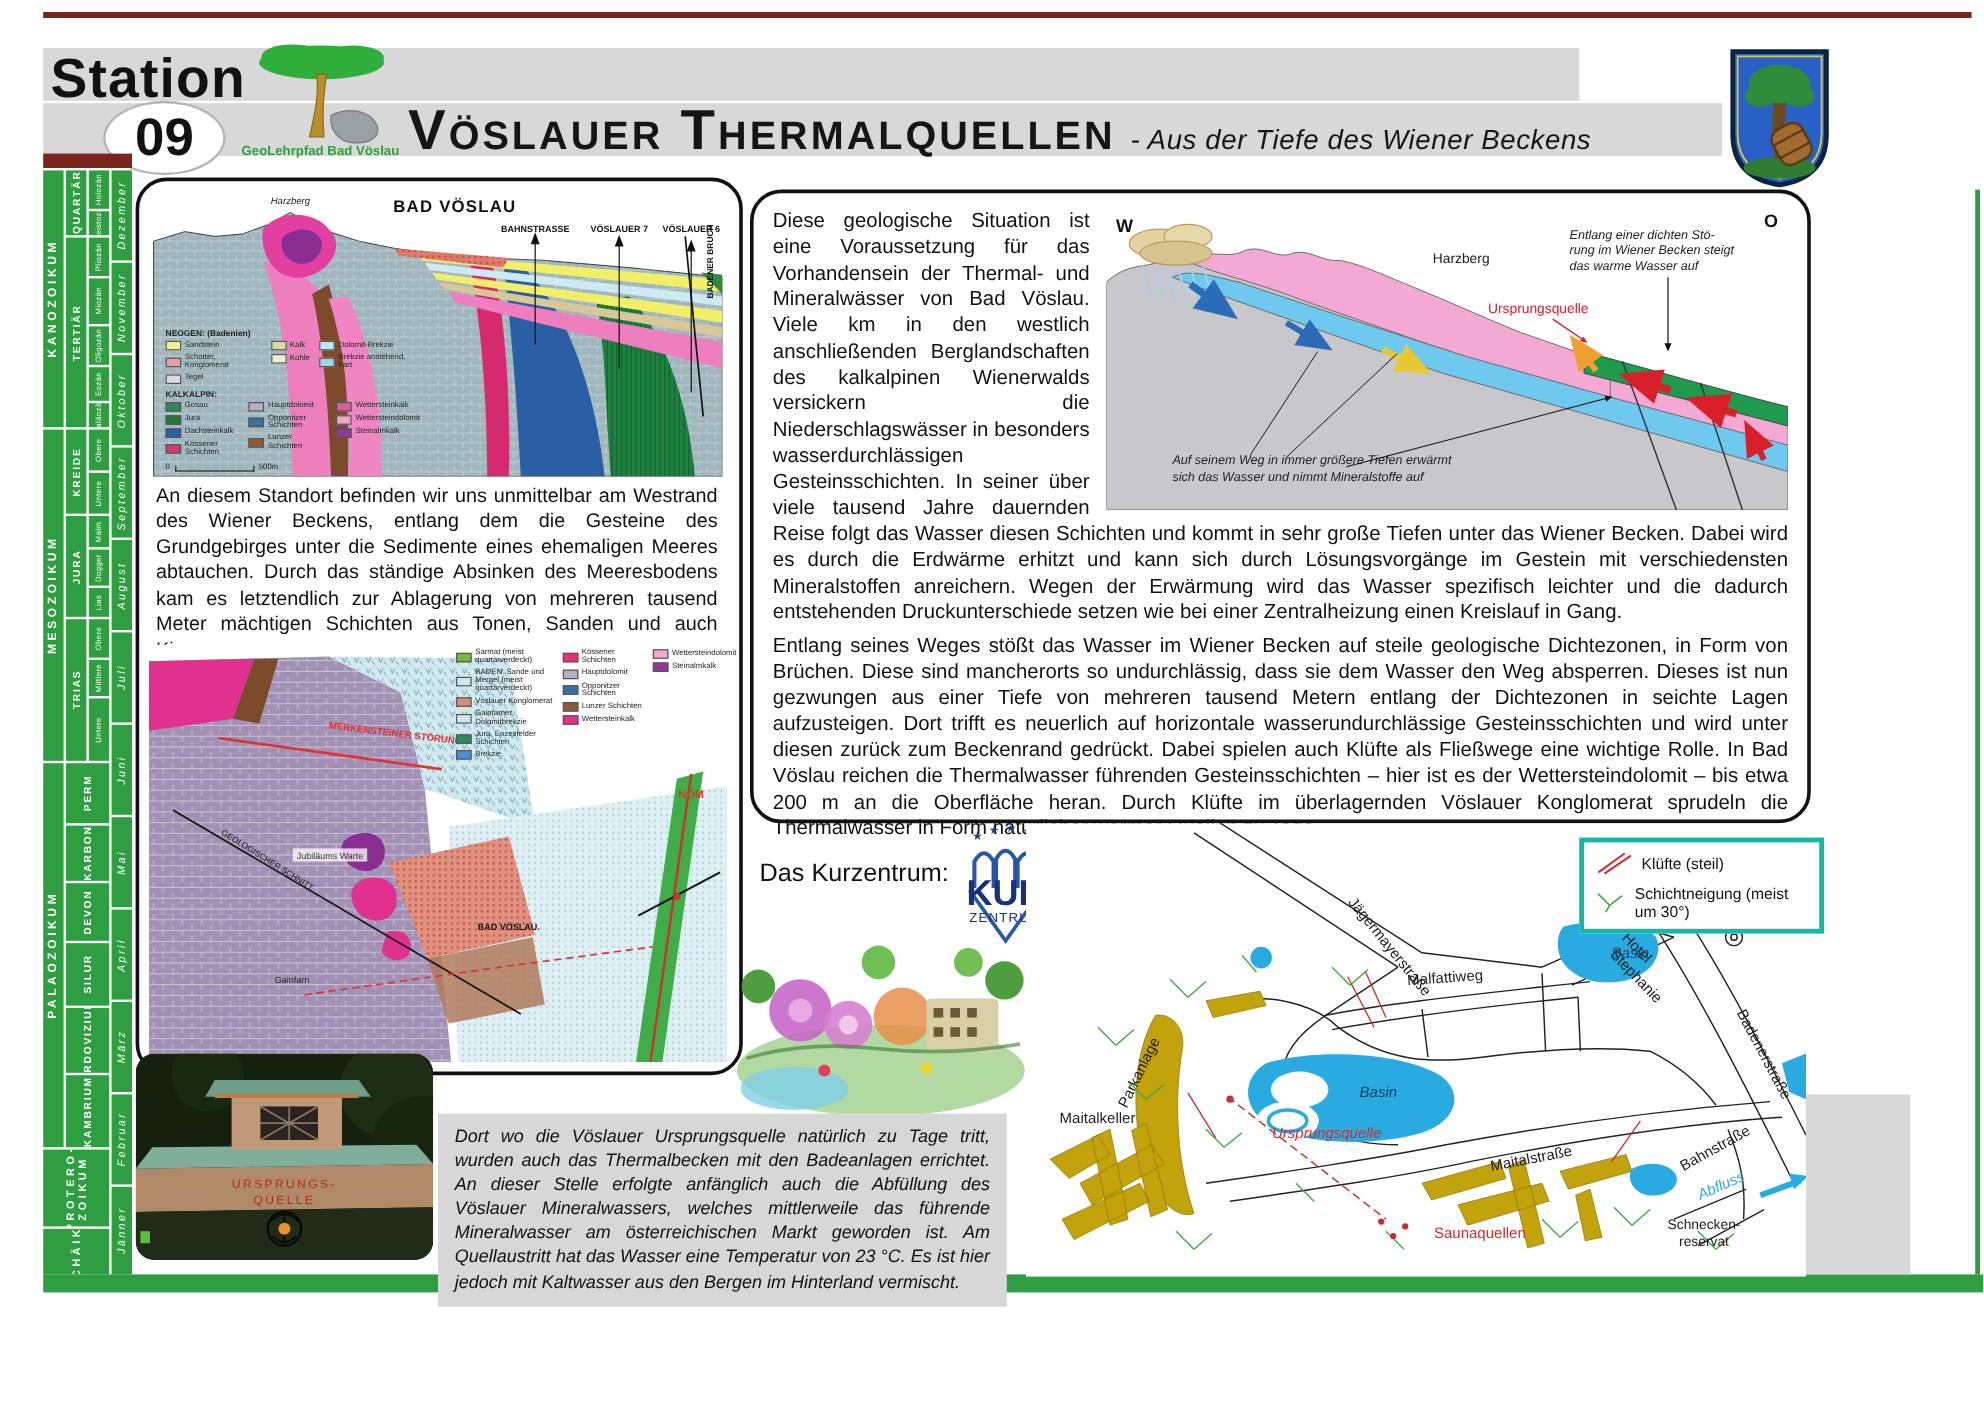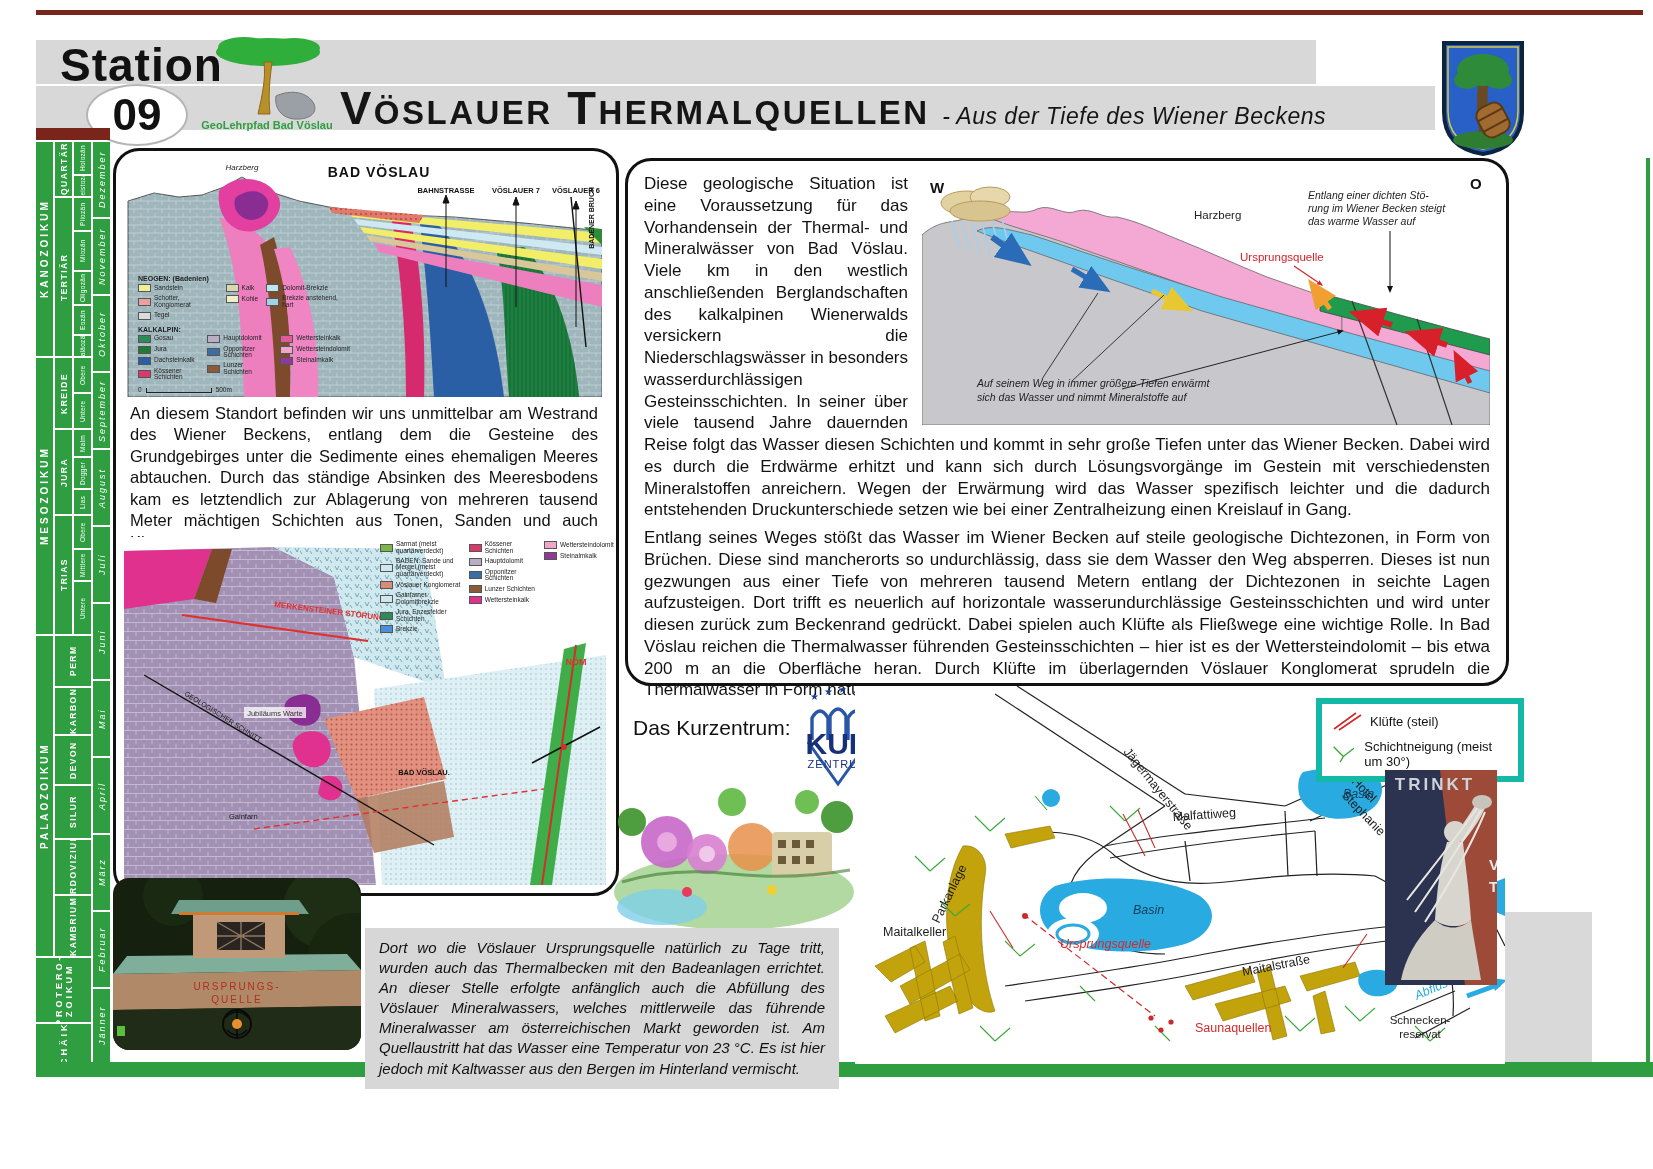--- a/index.html
+++ b/index.html
@@ -36,35 +36,35 @@
   .figlegend{position:absolute;display:flex;gap:8px;align-items:flex-start;}
   .lgcol{display:flex;flex-direction:column;gap:3px;}
   .lgrow{display:flex;align-items:center;gap:3px;font-size:6.5px;color:#222;line-height:1.05;}
   .lgrow .sw{flex:0 0 auto;width:11px;height:6px;border:0.5px solid #555;}
   .lgtitle{font-size:7px;font-weight:bold;color:#222;margin-bottom:2px;}
   .scalerow{display:flex;align-items:flex-end;gap:4px;font-size:6.5px;color:#222;margin-top:5px;}
   .scaleline{width:64px;border-bottom:1px solid #222;height:4px;border-left:1px solid #222;border-right:1px solid #222;}
   
   .italicbox{background:#d7d7d7;font-style:italic;font-size:15px;line-height:1.34;text-align:justify;padding:10px 14px;color:#111;}
   
-  .maplegend{border:6px solid #14b8a6;background:#fff;padding:7px 10px;display:flex;flex-direction:column;gap:8px;}
+  .maplegend{border:4px solid #14b8a6;background:#fff;padding:7px 10px;display:flex;flex-direction:column;gap:8px;}
   .mlrow{display:flex;align-items:center;gap:8px;font-size:13px;color:#111;}
   .kur-label{font-size:21px;color:#111;}
   .greenbar{background:#2f9e41;}
 </style>
 </head>
 <body>
 
 <div id="page">
 
   <div class="abs rule-top" style="left:36px;top:10px;width:1607px;height:5px;"></div>
   <div class="abs grayband" style="left:36px;top:40px;width:1280px;height:44px;"></div>
   <div class="abs grayband" style="left:36px;top:86px;width:1399px;height:44px;"></div>
 
-  <div class="abs station" style="left:60px;top:42px;">Station</div>
+  <div class="abs station" style="left:42px;top:42px;">Station</div>
   <div class="abs station-oval" style="left:86px;top:84px;width:98px;height:58px;">
       <span>09</span>
     </div>
 
   <svg class="abs" style="left:196px;top:34px;" width="142" height="100" viewBox="0 0 142 100">
     <ellipse cx="72" cy="18" rx="52" ry="14" fill="#2fae3c"></ellipse>
     <ellipse cx="48" cy="13" rx="26" ry="10" fill="#2fae3c"></ellipse>
     <ellipse cx="98" cy="14" rx="26" ry="10" fill="#2fae3c"></ellipse>
     <path d="M68,28 C70,45 66,62 62,80 L74,80 C72,60 74,44 76,28 Z" fill="#b8902a" stroke="#8a6a1a" stroke-width="1"></path>
     <path d="M80,62 C95,55 112,58 118,70 C122,80 112,86 98,85 C86,84 78,74 80,62 Z" fill="#9aa0a6" stroke="#777"></path>
@@ -662,35 +662,14 @@
       <span>Klüfte (steil)</span>
     </div>
     <div class="mlrow">
       <svg width="30" height="22" viewBox="0 0 30 22">
         <path d="M2,2 L14,14 M14,14 L27,4 M14,14 L10,21" stroke="#3aa83a" stroke-width="1.6" fill="none"></path>
       </svg>
       <span>Schichtneigung (meist um 30°)</span>
     </div>
   </div>
 
-  <div class="abs" style="left:1385px;top:770px;width:112px;height:215px;">
-    <svg width="112" height="215" viewBox="0 0 112 215">
-      <rect width="112" height="215" fill="#2b3350"></rect>
-      <path d="M55,0 L112,0 L112,215 L80,215 Z" fill="#9e4a38"></path>
-      <text x="50" y="20" text-anchor="middle" font-size="17" font-weight="bold" letter-spacing="3" fill="#cfd2d8">TRINKT</text>
-      <g>
-        <circle cx="70" cy="62" r="11" fill="#d8d5cf"></circle>
-        <path d="M62,72 C55,95 52,120 50,150 C60,158 78,158 86,150 C84,118 80,92 78,72 Z" fill="#d8d5cf"></path>
-        <path d="M78,72 C88,60 96,48 100,38 L92,32 C85,44 78,54 72,62 Z" fill="#d8d5cf"></path>
-        <ellipse cx="97" cy="32" rx="10" ry="7" fill="#c8c4bc"></ellipse>
-        <g stroke="#e8e6e0" stroke-width="2" fill="none">
-          <path d="M92,38 C70,70 45,100 22,130"></path>
-          <path d="M96,40 C76,76 52,110 30,142"></path>
-          <path d="M100,42 C84,80 62,118 40,152"></path>
-        </g>
-        <path d="M50,150 C30,170 20,190 16,210 L96,210 C92,185 88,165 86,150 C76,160 60,160 50,150 Z" fill="#cfccc4"></path>
-      </g>
-      <text x="104" y="100" font-size="15" font-weight="bold" fill="#e8e8e8">V</text>
-      <text x="104" y="122" font-size="15" font-weight="bold" fill="#e8e8e8">T</text>
-    </svg>
-  </div>
 
 </div>
 
 </body></html>

